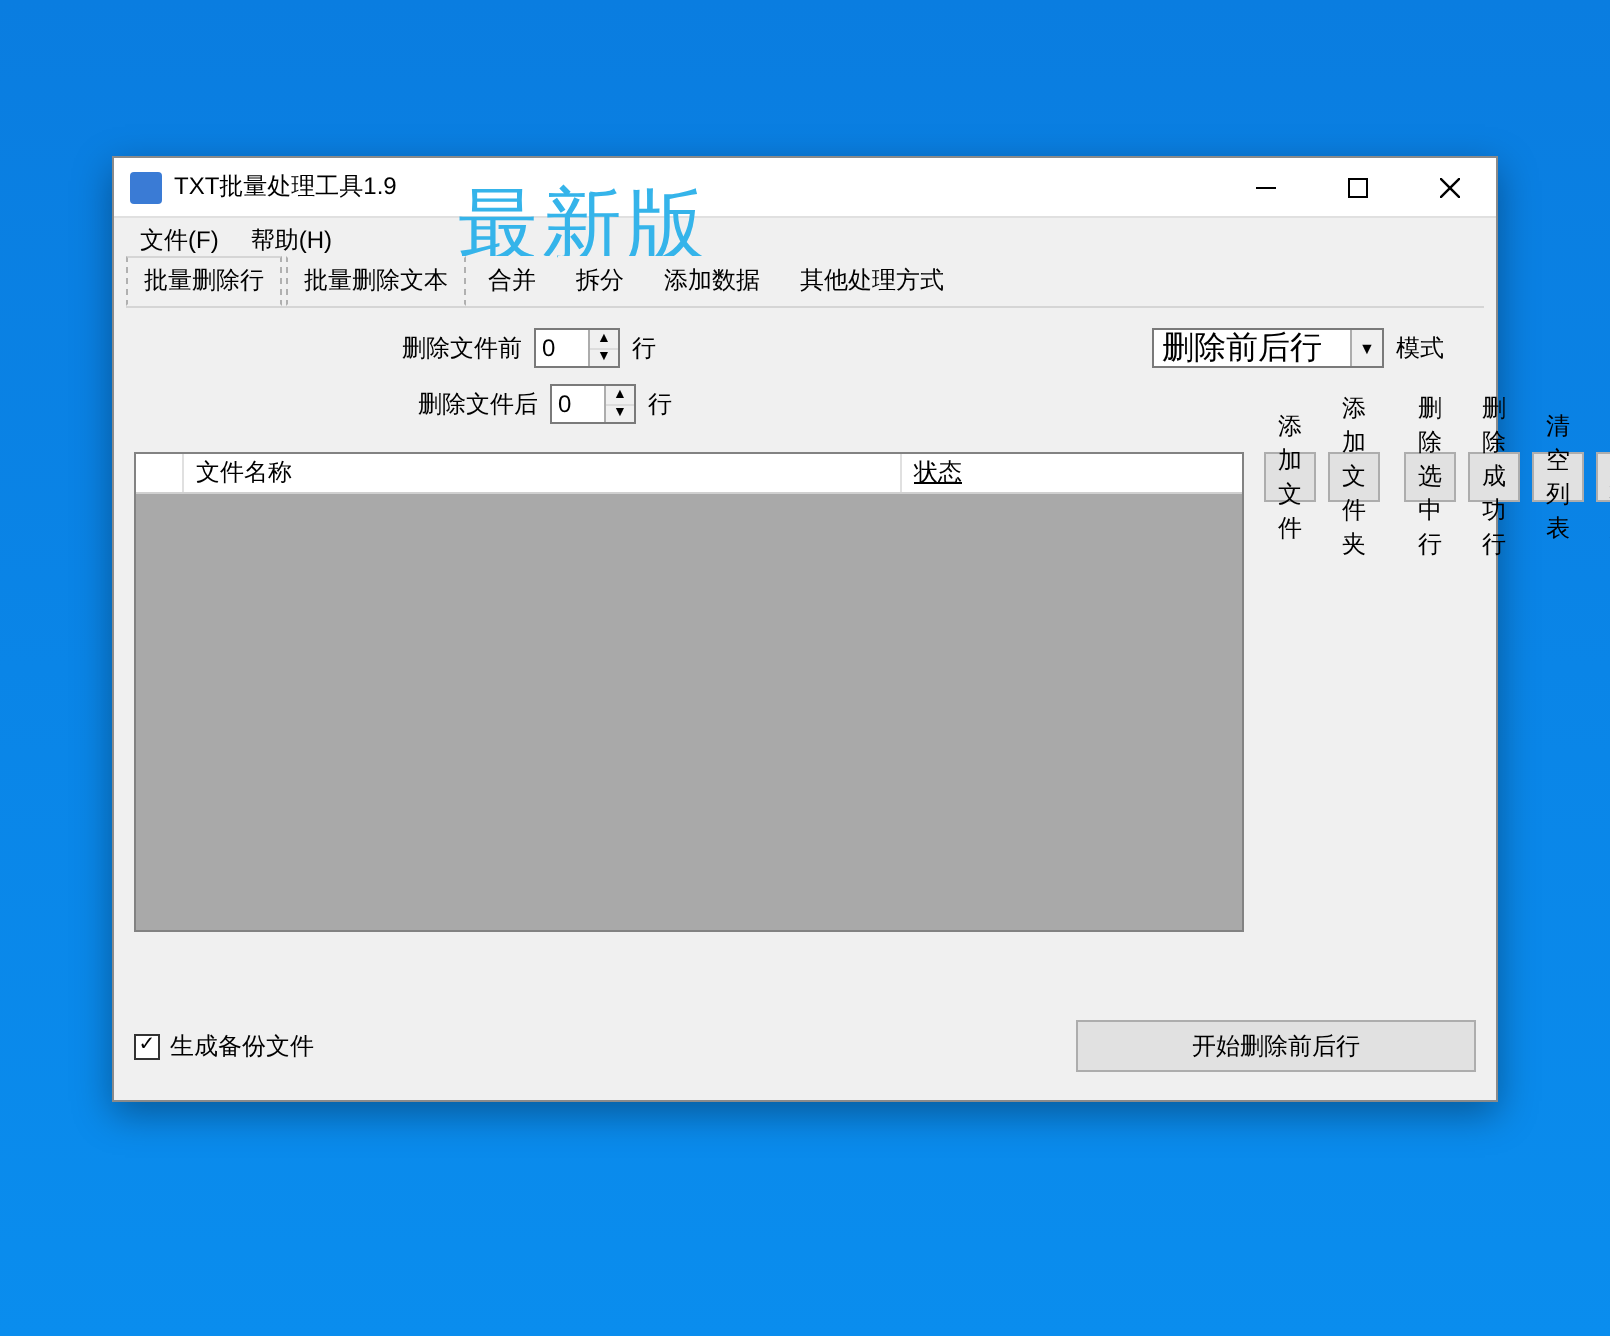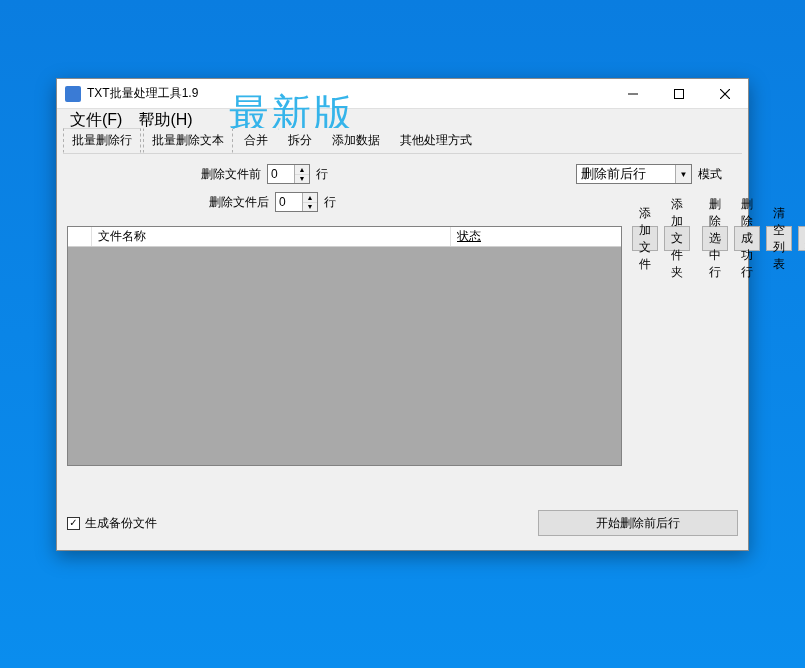--- a/index.html
+++ b/index.html
@@ -62,21 +62,21 @@
   .menubar {
     height: 22px;
     background: #f0f0f0;
     display: flex;
     align-items: center;
     padding-left: 5px;
     position: relative;
   }
   .menu-item {
     padding: 2px 8px;
-    font-size: 16px;
+    font-size: 12px;
   }
   .watermark {
     position: absolute;
     left: 172px;
     top: -12px;
     font-size: 40px;
     color: #35b4ea;
     font-family: Liberation Mono, monospace;
     pointer-events: none;
     letter-spacing: 2px;
@@ -188,21 +188,21 @@
     display: flex;
     align-items: center;
     border: 1px solid #7a7a7a;
     background: #fff;
     height: 20px;
     width: 116px;
   }
   .combo .combo-text {
     flex: 1;
     padding: 0 4px;
-    font-size: 13px;
+    font-size: 16px;
   }
   .combo .combo-arrow {
     width: 16px;
     height: 100%;
     background: #f0f0f0;
     border-left: 1px solid #acacac;
     display: flex;
     align-items: center;
     justify-content: center;
     font-size: 8px;

